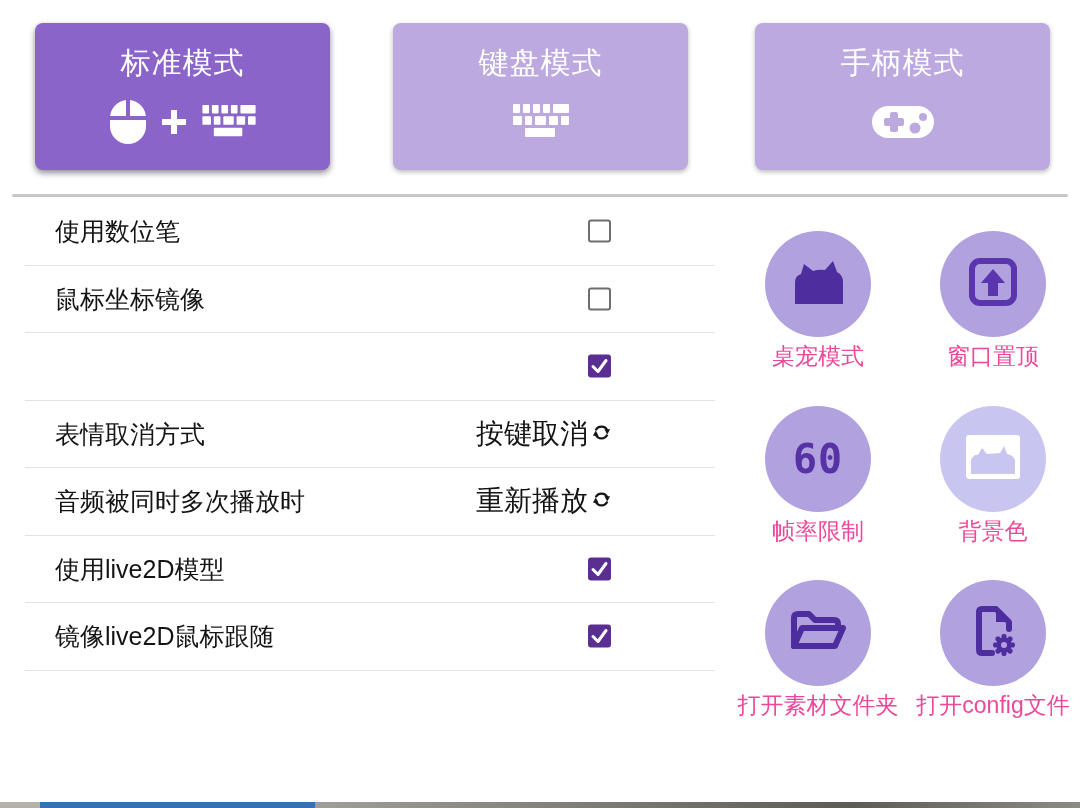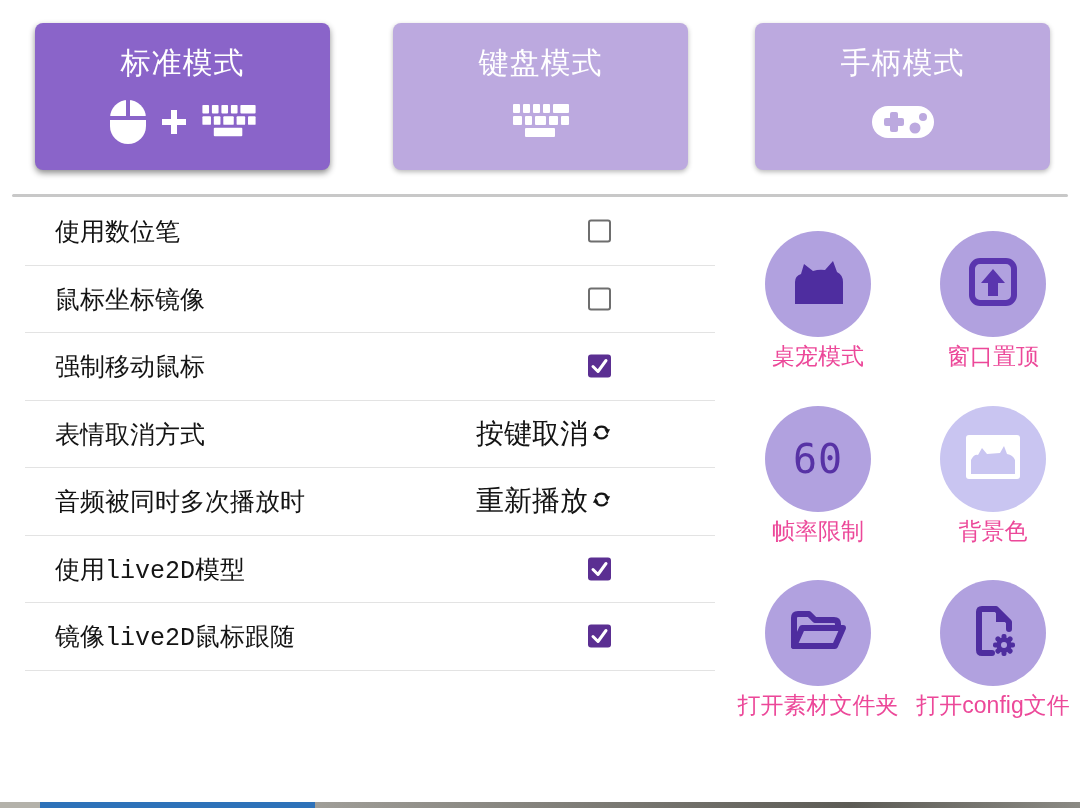--- a/index.html
+++ b/index.html
@@ -17,21 +17,21 @@
   .tab-icons { display:flex; align-items:center; gap:12px; height:52px; }
 
   
   .top-sep { position:absolute; top:194px; left:12px; width:1056px; height:3px;
              background:#c8c8c8; border-radius:2px; }
 
   
   .settings { position:absolute; top:198px; left:25px; width:690px; }
   .row { position:relative; height:67.5px; border-bottom:1px solid #e3e3e3; }
   .row-label { position:absolute; left:30px; top:50%; transform:translateY(-50%);
-               font-size:25px; color:#141414; white-space:nowrap;font-family:Liberation Mono, monospace; }
+               font-size:25px; color:#141414; white-space:nowrap; }
   .checkbox { position:absolute; left:563px; top:50%; transform:translateY(-50%);
               width:23px; height:23px; border:2px solid #6e6e6e; border-radius:3px;
               background:#fff; cursor:pointer; }
   .checkbox.checked { border:none; background:#5b2f92; }
   .checkbox svg { display:none; position:absolute; inset:0; }
   .checkbox.checked svg { display:block; }
 
   
   .slider { position:absolute; left:247px; top:50%; transform:translateY(-50%);
             width:259px; height:18px; cursor:pointer; }
@@ -51,21 +51,21 @@
             display:flex; align-items:center; gap:3px; font-size:28px; color:#141414;
             cursor:pointer; white-space:nowrap; }
 
   
   .qbtn-circle { position:absolute; width:106px; height:106px; border-radius:50%;
                  background:#b1a1df; display:flex; align-items:center; justify-content:center;
                  cursor:pointer; }
   .qbtn-circle.light { background:#c9c5f1; }
   .qbtn-label { position:absolute; width:200px; text-align:center; font-size:23px;
                 color:#ec4899; white-space:nowrap; }
-  .fps-text { font-size:40px; font-weight:400; color:#5732a5;
+  .fps-text { font-size:40px; font-weight:700; color:#5732a5;
               font-family:"DejaVu Sans Mono","Liberation Mono",monospace; letter-spacing:1px; }
 
   
   .bottom-strip { position:absolute; bottom:0; left:0; width:1080px; height:6px; }
   .strip-seg { position:absolute; top:0; height:6px; }
 </style>
 </head>
 <body>
 
 <div class="screen">
@@ -158,21 +158,20 @@
     </div>
 
     <div class="row">
       <div class="row-label">鼠标坐标镜像</div>
       <div class="checkbox">
         
       </div>
     </div>
 
     <div class="row">
-      <div class="row-label">强制移动鼠标</div>
       <div class="checkbox checked">
         <svg viewBox="0 0 23 23">
             <polyline points="5,12 10,17 18,6" fill="none" stroke="#fff" stroke-width="3" stroke-linecap="round" stroke-linejoin="round"></polyline>
           </svg>
       </div>
     </div>
 
 
     <div class="row">
       <div class="row-label">表情取消方式</div>

